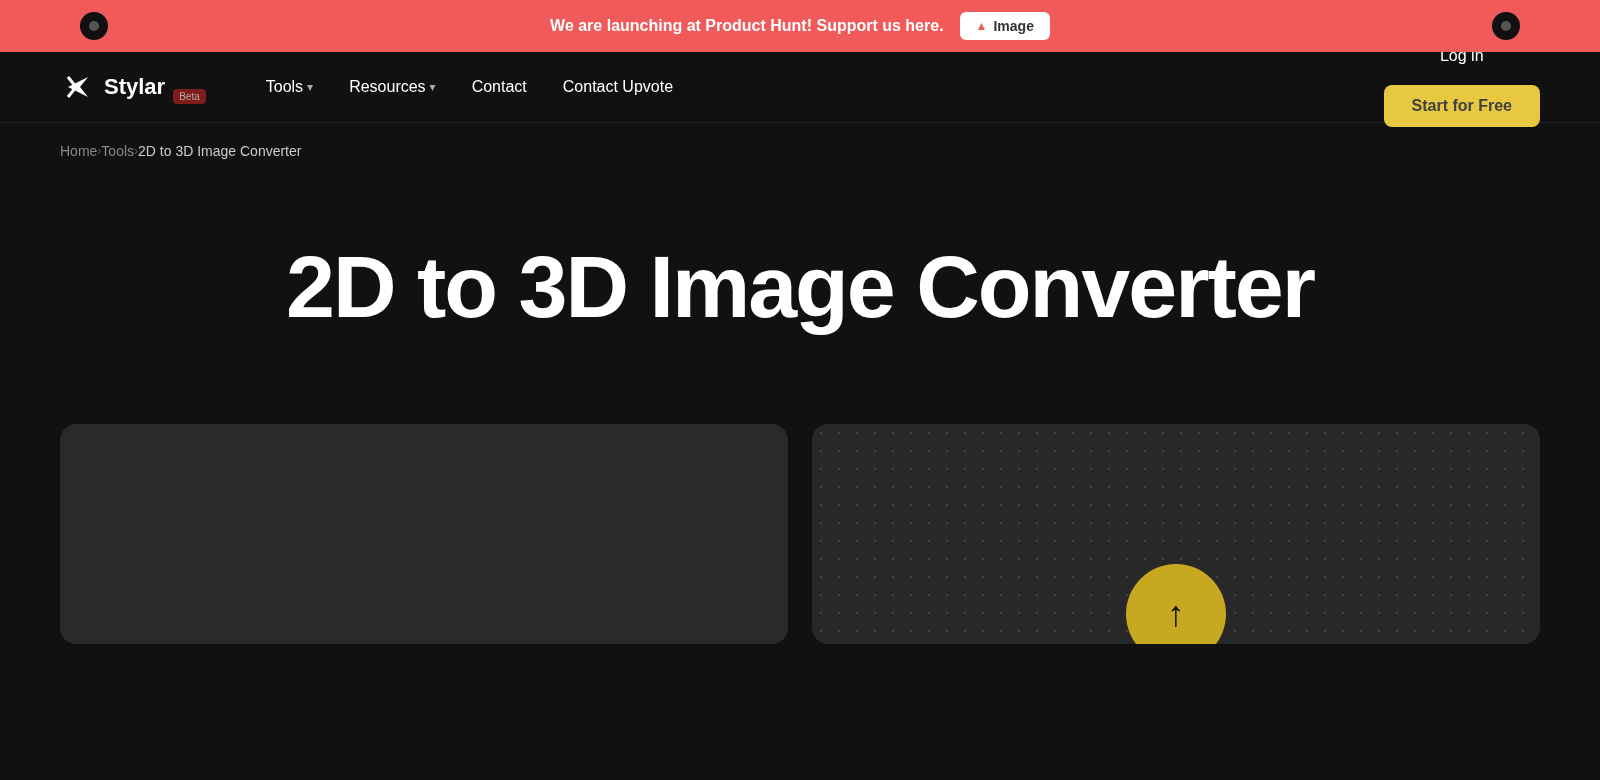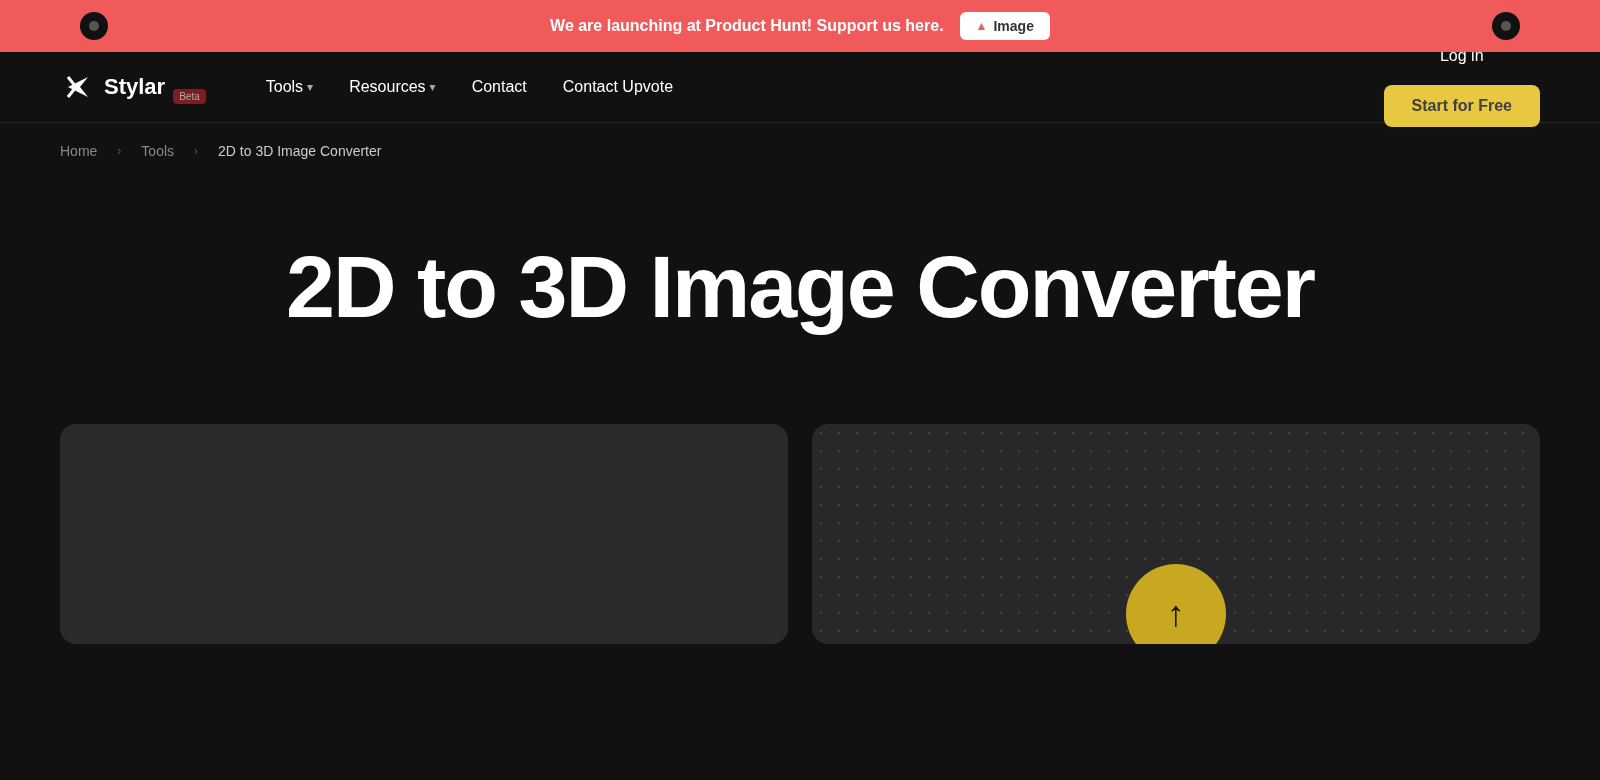--- a/index.html
+++ b/index.html
@@ -135,21 +135,21 @@
       font-size: 16px;
       font-weight: 700;
       cursor: pointer;
     }
 
     
     .breadcrumb {
       padding: 20px 60px;
       display: flex;
       align-items: center;
-      gap: 20px;
+      gap: 0;
       font-size: 14px;
       color: #888;
     }
     .breadcrumb a { color: #888; text-decoration: none; }
     .breadcrumb-sep { color: #555; font-size: 12px; }
     .breadcrumb-current { color: #ccc; }
 
     
     .hero {
       text-align: center;

